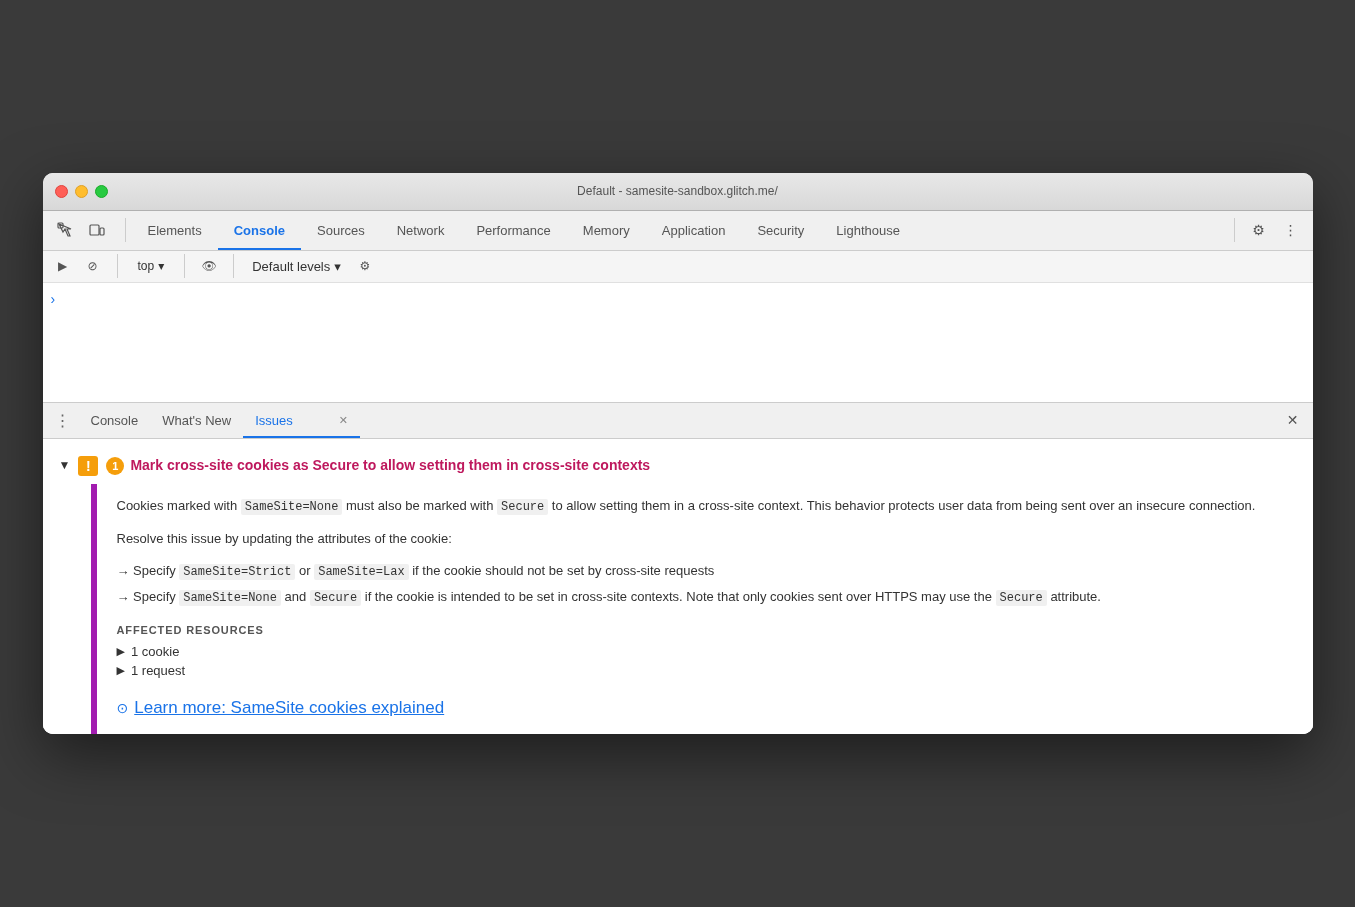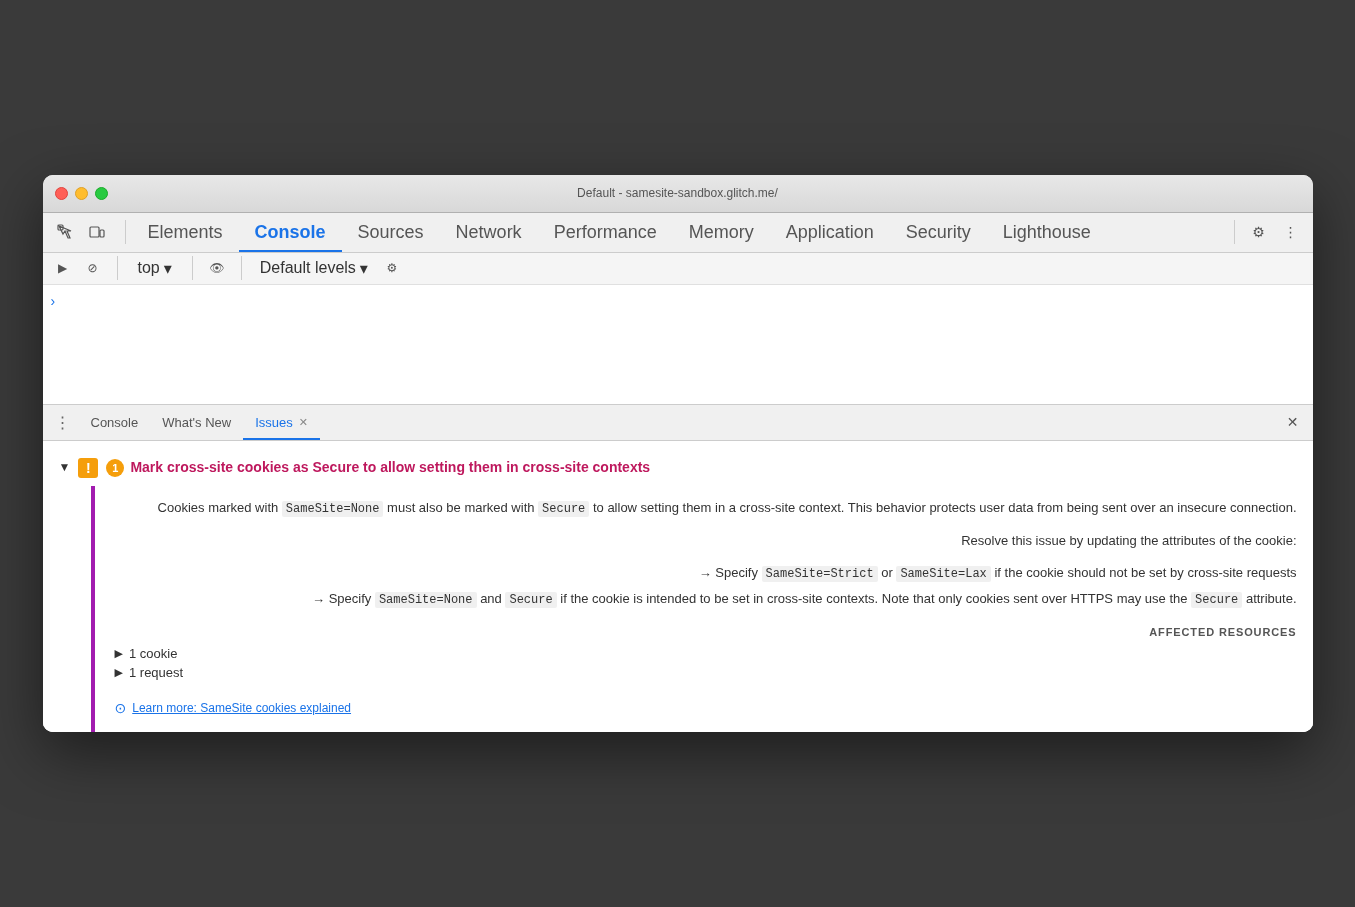--- a/index.html
+++ b/index.html
@@ -88,21 +88,21 @@
       display: flex;
       align-items: center;
       flex: 1;
       height: 100%;
     }
     .tab {
       padding: 0 16px;
       height: 100%;
       display: flex;
       align-items: center;
-      font-size: 18px;
+      font-size: 13px;
       color: #555;
       cursor: pointer;
       white-space: nowrap;
       position: relative;
     }
     .tab.active {
       color: #1a73e8;
       font-weight: 600;
     }
     .tab.active::after {
@@ -140,39 +140,39 @@
       color: #555;
       border-radius: 2px;
     }
     .context-select {
       display: flex;
       align-items: center;
       gap: 4px;
       padding: 2px 8px;
       background: transparent;
       border: none;
-      font-size: 16px;
+      font-size: 12px;
       color: #333;
       cursor: pointer;
     }
     .filter-input {
       flex: 1;
       border: 1px solid #d0d0d0;
       border-radius: 2px;
       padding: 2px 8px;
       font-size: 12px;
       background: white;
       outline: none;
       height: 22px;
     }
     .default-levels {
       display: flex;
       align-items: center;
       gap: 4px;
-      font-size: 16px;
+      font-size: 13px;
       color: #333;
       cursor: pointer;
       padding: 2px 6px;
     }
     
     .console-content {
       background: white;
       height: 120px;
       border-bottom: 1px solid #ccc;
       padding: 8px;
@@ -217,20 +217,21 @@
       display: flex;
       align-items: center;
       font-size: 13px;
       color: #555;
       cursor: pointer;
       position: relative;
     }
     .bottom-tab.active {
       color: #1a73e8;
       font-weight: 500;
+      gap: 40px;
     }
     .bottom-tab.active::after {
       content: '';
       position: absolute;
       bottom: 0;
       left: 0;
       right: 0;
       height: 2px;
       background: #1a73e8;
     }
@@ -299,24 +300,23 @@
       justify-content: center;
     }
     .issue-warning-icon span { color: white; font-weight: bold; font-size: 14px; }
     .issue-title {
       font-size: 14px;
       font-weight: 700;
       color: #be185d;
       flex: 1;
     }
     .issue-detail {
-      border-left: 4px solid #a21caf;
+      border-left: 6px solid #a21caf;
       margin: 8px 0 0 48px;
       padding: 12px 16px 16px 20px;
-      text-align: right;
     }
     .issue-text {
       font-size: 13px;
       color: #333;
       line-height: 1.6;
       margin-bottom: 12px;
     }
     .issue-text code, .inline-code {
       font-family: 'Courier New', Courier, monospace;
       font-size: 12px;
@@ -363,21 +363,21 @@
     }
     .learn-more {
       margin-top: 20px;
       display: flex;
       align-items: center;
       gap: 6px;
     }
     .learn-more a {
       color: #1a73e8;
       text-decoration: underline;
-      font-size: 12px;
+      font-size: 17px;
       cursor: pointer;
     }
     .learn-more-icon {
       color: #1a73e8;
       font-size: 14px;
     }
     
     ::-webkit-scrollbar { width: 6px; }
     ::-webkit-scrollbar-track { background: #f0f0f0; }
     ::-webkit-scrollbar-thumb { background: #c0c0c0; border-radius: 3px; }

